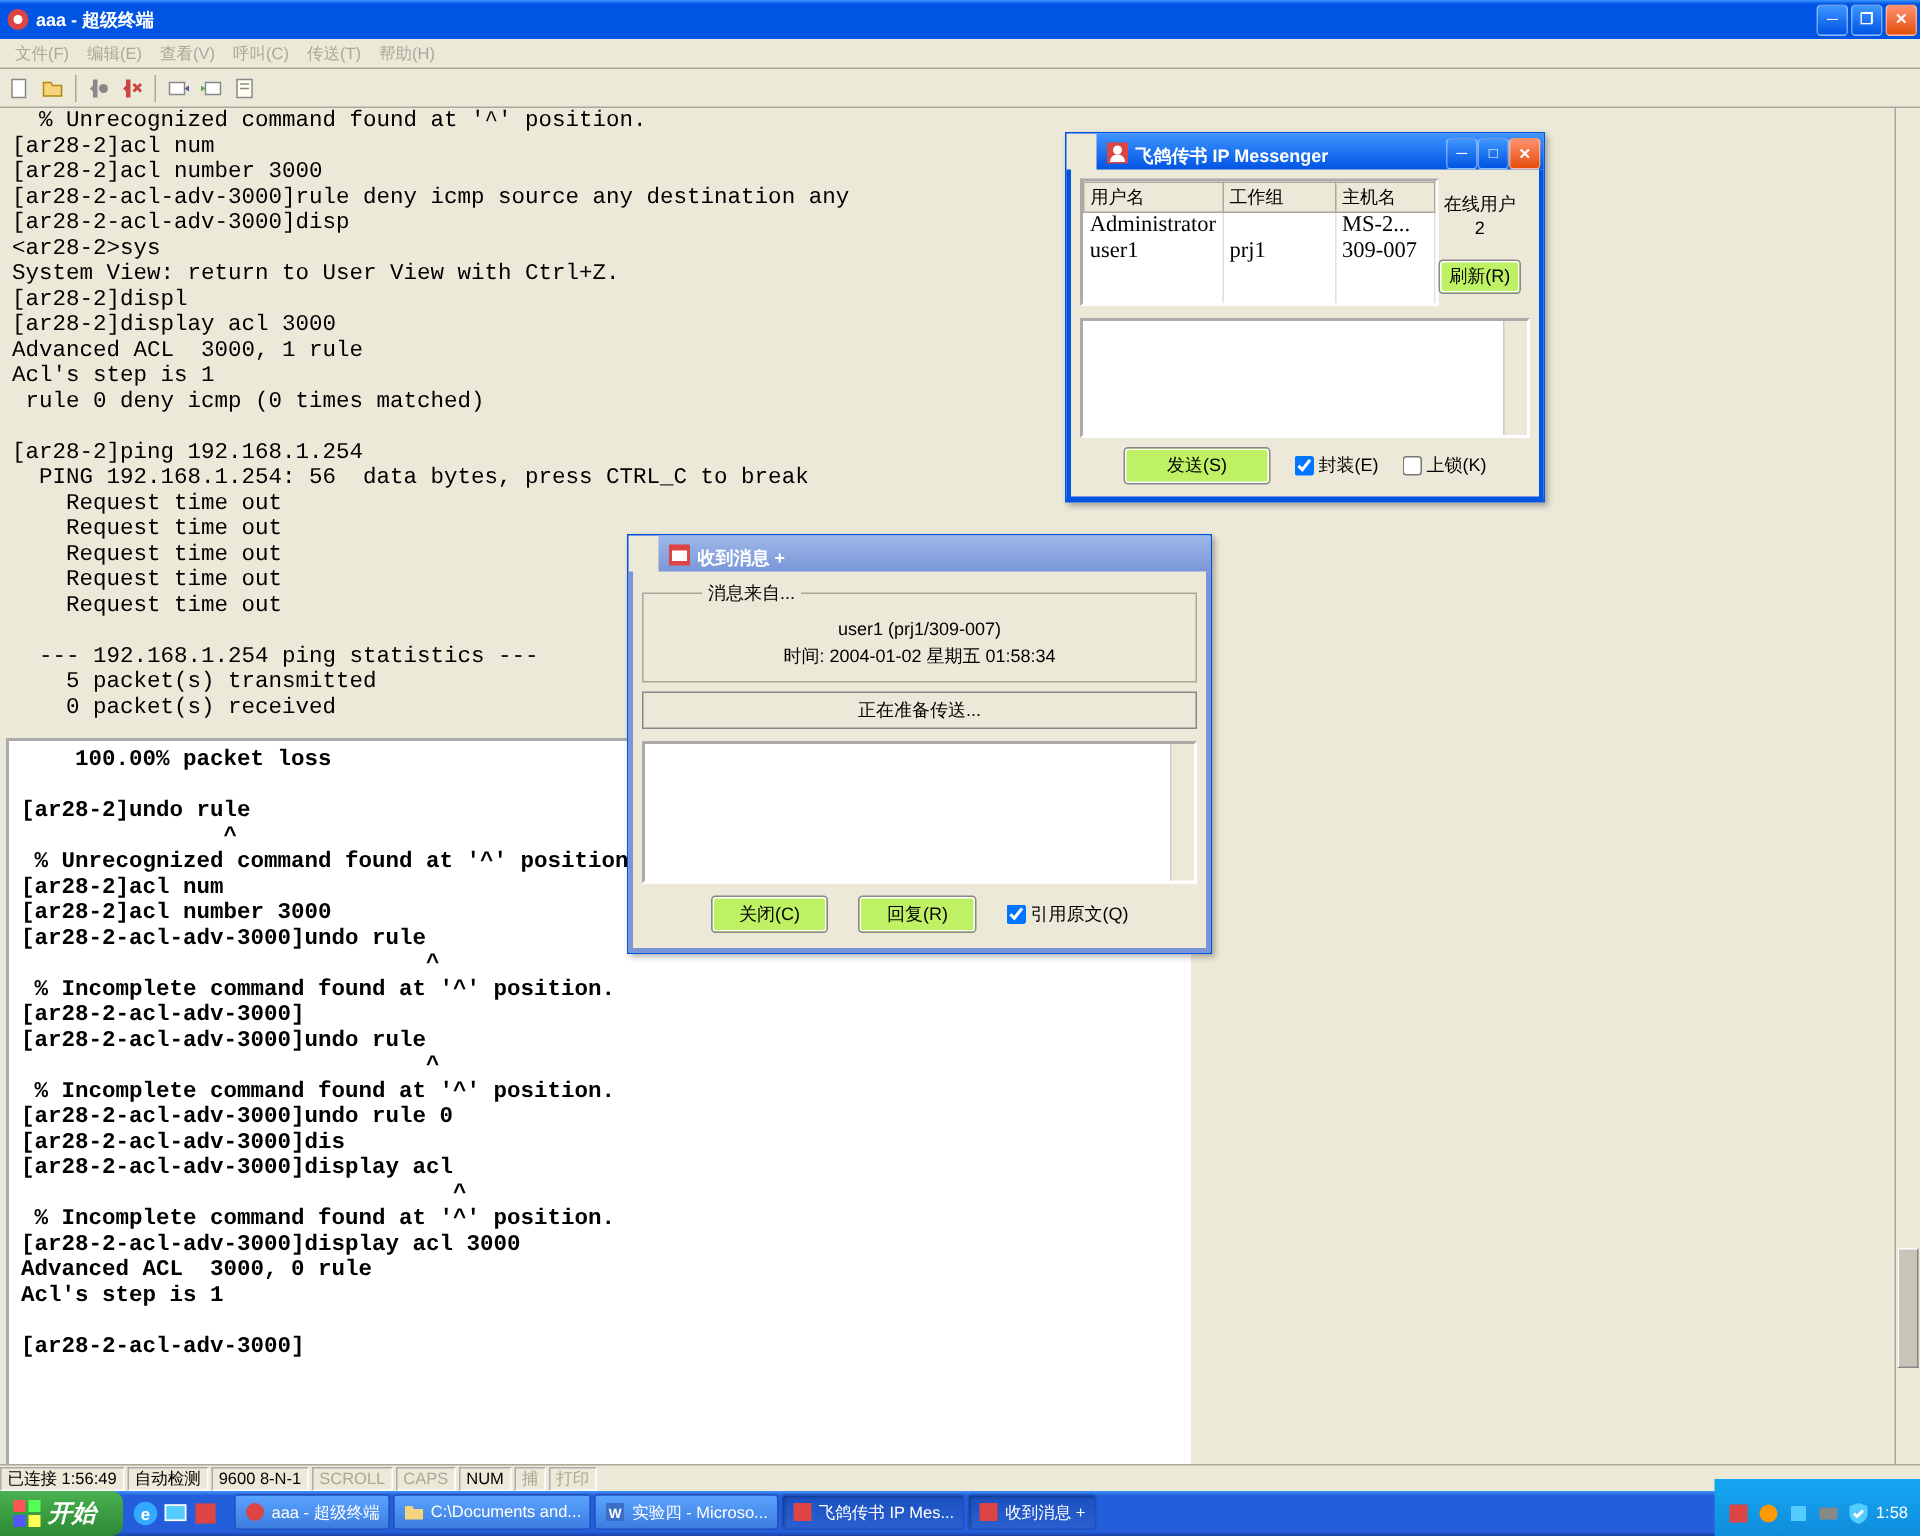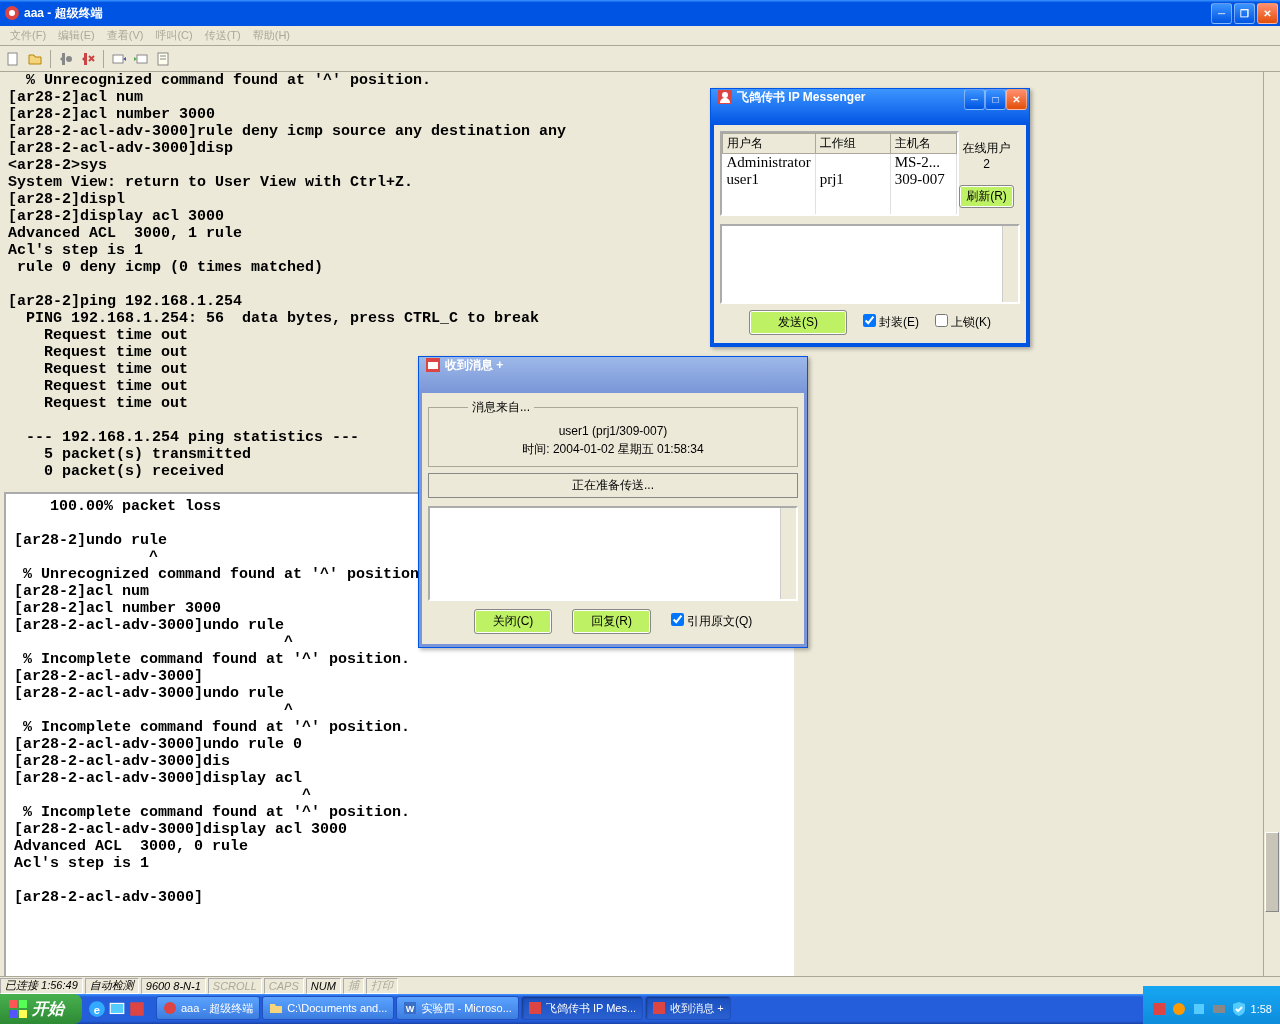--- a/index.html
+++ b/index.html
@@ -34,21 +34,21 @@
 .toolbar { background:#ece9d8; height:26px; display:flex; align-items:center; padding:0 4px; gap:4px; border-bottom:1px solid #aca899;}
 .tbtn { width:18px; height:18px; display:flex; align-items:center; justify-content:center; cursor:pointer;}
 .tbtn svg { width:16px; height:16px; }
 .tsep { width:1px; height:18px; background:#aca899; margin:0 2px;}
 
 .terminal-wrap { position:absolute; top:72px; left:0; right:0; bottom:40px; background:#ece9d8; padding:4px;}
 .terminal-upper {
   background:#ece9d8;
   font-family:'Courier New',monospace;
   font-size:15px;
-  font-weight:bold;
+  font-weight:normal;
   color:#000;
   white-space:pre;
   line-height:17px;
   padding:0 8px;
   position:absolute;
   top:0; left:0; right:0;
   height:420px;
   overflow:hidden;
 }
 .terminal-lower {
@@ -63,52 +63,52 @@
   color:#000;
   white-space:pre;
   line-height:17px;
   padding:4px 8px;
   overflow:hidden;
 }
 .vscroll { position:absolute; right:0; top:0; bottom:0; width:17px; background:#ece9d8; border-left:1px solid #aca899;}
 .vscroll .thumb { position:absolute; left:1px; right:1px; background:#c8c4b8; border:1px solid #fff; border-right-color:#888; border-bottom-color:#888;}
 
 .statusbar { position:absolute; bottom:30px; left:0; right:0; height:18px; background:#ece9d8; border-top:1px solid #aca899; display:flex; align-items:center; font-size:11px;}
-.statusbar .cell { border:1px inset #fff; padding:0 4px; height:16px; display:flex; align-items:center; margin-right:2px;font-style:italic;}
+.statusbar .cell { border:1px inset #fff; padding:0 4px; height:16px; display:flex; align-items:center; margin-right:2px;}
 .statusbar .cell.dim { color:#aca899; }
 
 .taskbar { position:absolute; bottom:0; left:0; right:0; height:30px; background:linear-gradient(to bottom,#3d95ff 0%,#245edb 10%,#245edb 90%,#1941a5 100%); display:flex; align-items:center;}
 .start-btn { background:linear-gradient(to bottom,#49b14f,#2d8a34); height:30px; padding:0 18px 0 8px; display:flex; align-items:center; gap:4px; color:white; font-weight:bold; font-style:italic; font-size:16px; border-radius:0 8px 8px 0; cursor:pointer;}
 .ql { display:flex; gap:2px; padding:0 6px; }
 .ql .q { width:18px; height:18px; cursor:pointer; }
 .task-btns { display:flex; gap:2px; flex:1; padding:0 4px; height:26px;}
 .task-btn { background:linear-gradient(to bottom,#5ba3ff,#3c7de0); border:1px solid #2050c0; border-radius:3px; height:24px; padding:0 6px; display:flex; align-items:center; gap:4px; color:white; font-size:11px; max-width:155px; overflow:hidden; white-space:nowrap; cursor:pointer;}
 .task-btn.active { background:linear-gradient(to bottom,#1a4fbf,#2a60cf); box-shadow:inset 1px 1px 2px rgba(0,0,0,.3);}
 .systray { background:linear-gradient(to bottom,#16a7f2,#0d87d8); height:46px; padding:0 8px; display:flex; align-items:center; gap:4px; color:white; font-size:11px;}
 .systray .ico { width:16px; height:16px; }
 
 .dialog { position:absolute; background:#ece9d8; border:1px solid #0054e3; box-shadow:2px 2px 4px rgba(0,0,0,.3);}
 .dialog.inactive .dlg-title { background:linear-gradient(to bottom,#9db8e8,#7a96d8); }
-.dlg-title { background:linear-gradient(to bottom,#3d95ff 0%,#0054e3 100%); height:36px; display:flex; align-items:flex-start; padding:0 2px 0 6px; color:white; font-weight:bold; font-size:12px;}
+.dlg-title { background:linear-gradient(to bottom,#3d95ff 0%,#0054e3 100%); height:24px; display:flex; align-items:flex-end; padding:0 2px 0 6px; color:white; font-weight:bold; font-size:12px;margin-left:20px;}
 .dlg-title .t { flex:1; }
 .dlg-body { padding:6px; border:3px solid #0054e3; border-top:none;}
 .dialog.inactive .dlg-body { border-color:#7a96d8; }
 
 #ipmsg { top:88px; left:710px; width:320px; }
 #ipmsg .userlist { display:flex; }
 #ipmsg table { border-collapse:collapse; width:235px; background:white; font-size:12px;}
 #ipmsg th { background:#ece9d8; border:1px solid #aca899; padding:1px 4px; text-align:left; font-weight:normal; height:16px;}
 #ipmsg td { border-right:1px solid #e0e0e0; padding:0 4px; height:13px; font-family:Tahoma; font-size:15px;}
 #ipmsg .tblwrap { border:2px inset #fff; height:85px; overflow:hidden; }
 #ipmsg .sidecol { width:55px; display:flex; flex-direction:column; align-items:center; justify-content:center; gap:14px; font-size:12px;}
 #ipmsg .msgbox { margin-top:8px; height:80px; background:white; border:2px inset #fff; position:relative;}
 #ipmsg .btnrow { display:flex; align-items:center; justify-content:center; gap:16px; padding:6px 0 2px;}
 .xp-btn { background:#bef264; border:1px solid #888; border-radius:3px; padding:3px 18px; font-size:12px; cursor:pointer; box-shadow:0 0 0 1px #fff inset;}
 .xp-btn.wide{padding:3px 28px;}
-.chk { display:flex; gap:3px; font-size:12px;}
+.chk { display:flex; align-items:center; gap:3px; font-size:12px;}
 .chk input { width:13px; height:13px; }
 
 #recvmsg { top:356px; left:418px; width:390px; }
 #recvmsg fieldset { border:1px solid #aca899; padding:4px 8px 6px; margin-bottom:6px;}
 #recvmsg legend { font-size:12px; padding:0 4px;margin-left:31px;}
 #recvmsg .info { text-align:center; font-size:12px; line-height:18px; padding:2px 0;}
 #recvmsg .prepbox { border:1px solid #888; background:#ece9d8; text-align:center; padding:3px; font-size:12px; margin-bottom:8px;}
 #recvmsg .txtbox { height:95px; background:white; border:2px inset #fff; position:relative;}
 #recvmsg .btnrow2 { display:flex; justify-content:center; align-items:center; gap:20px; padding:8px 0 4px;}
 </style>

